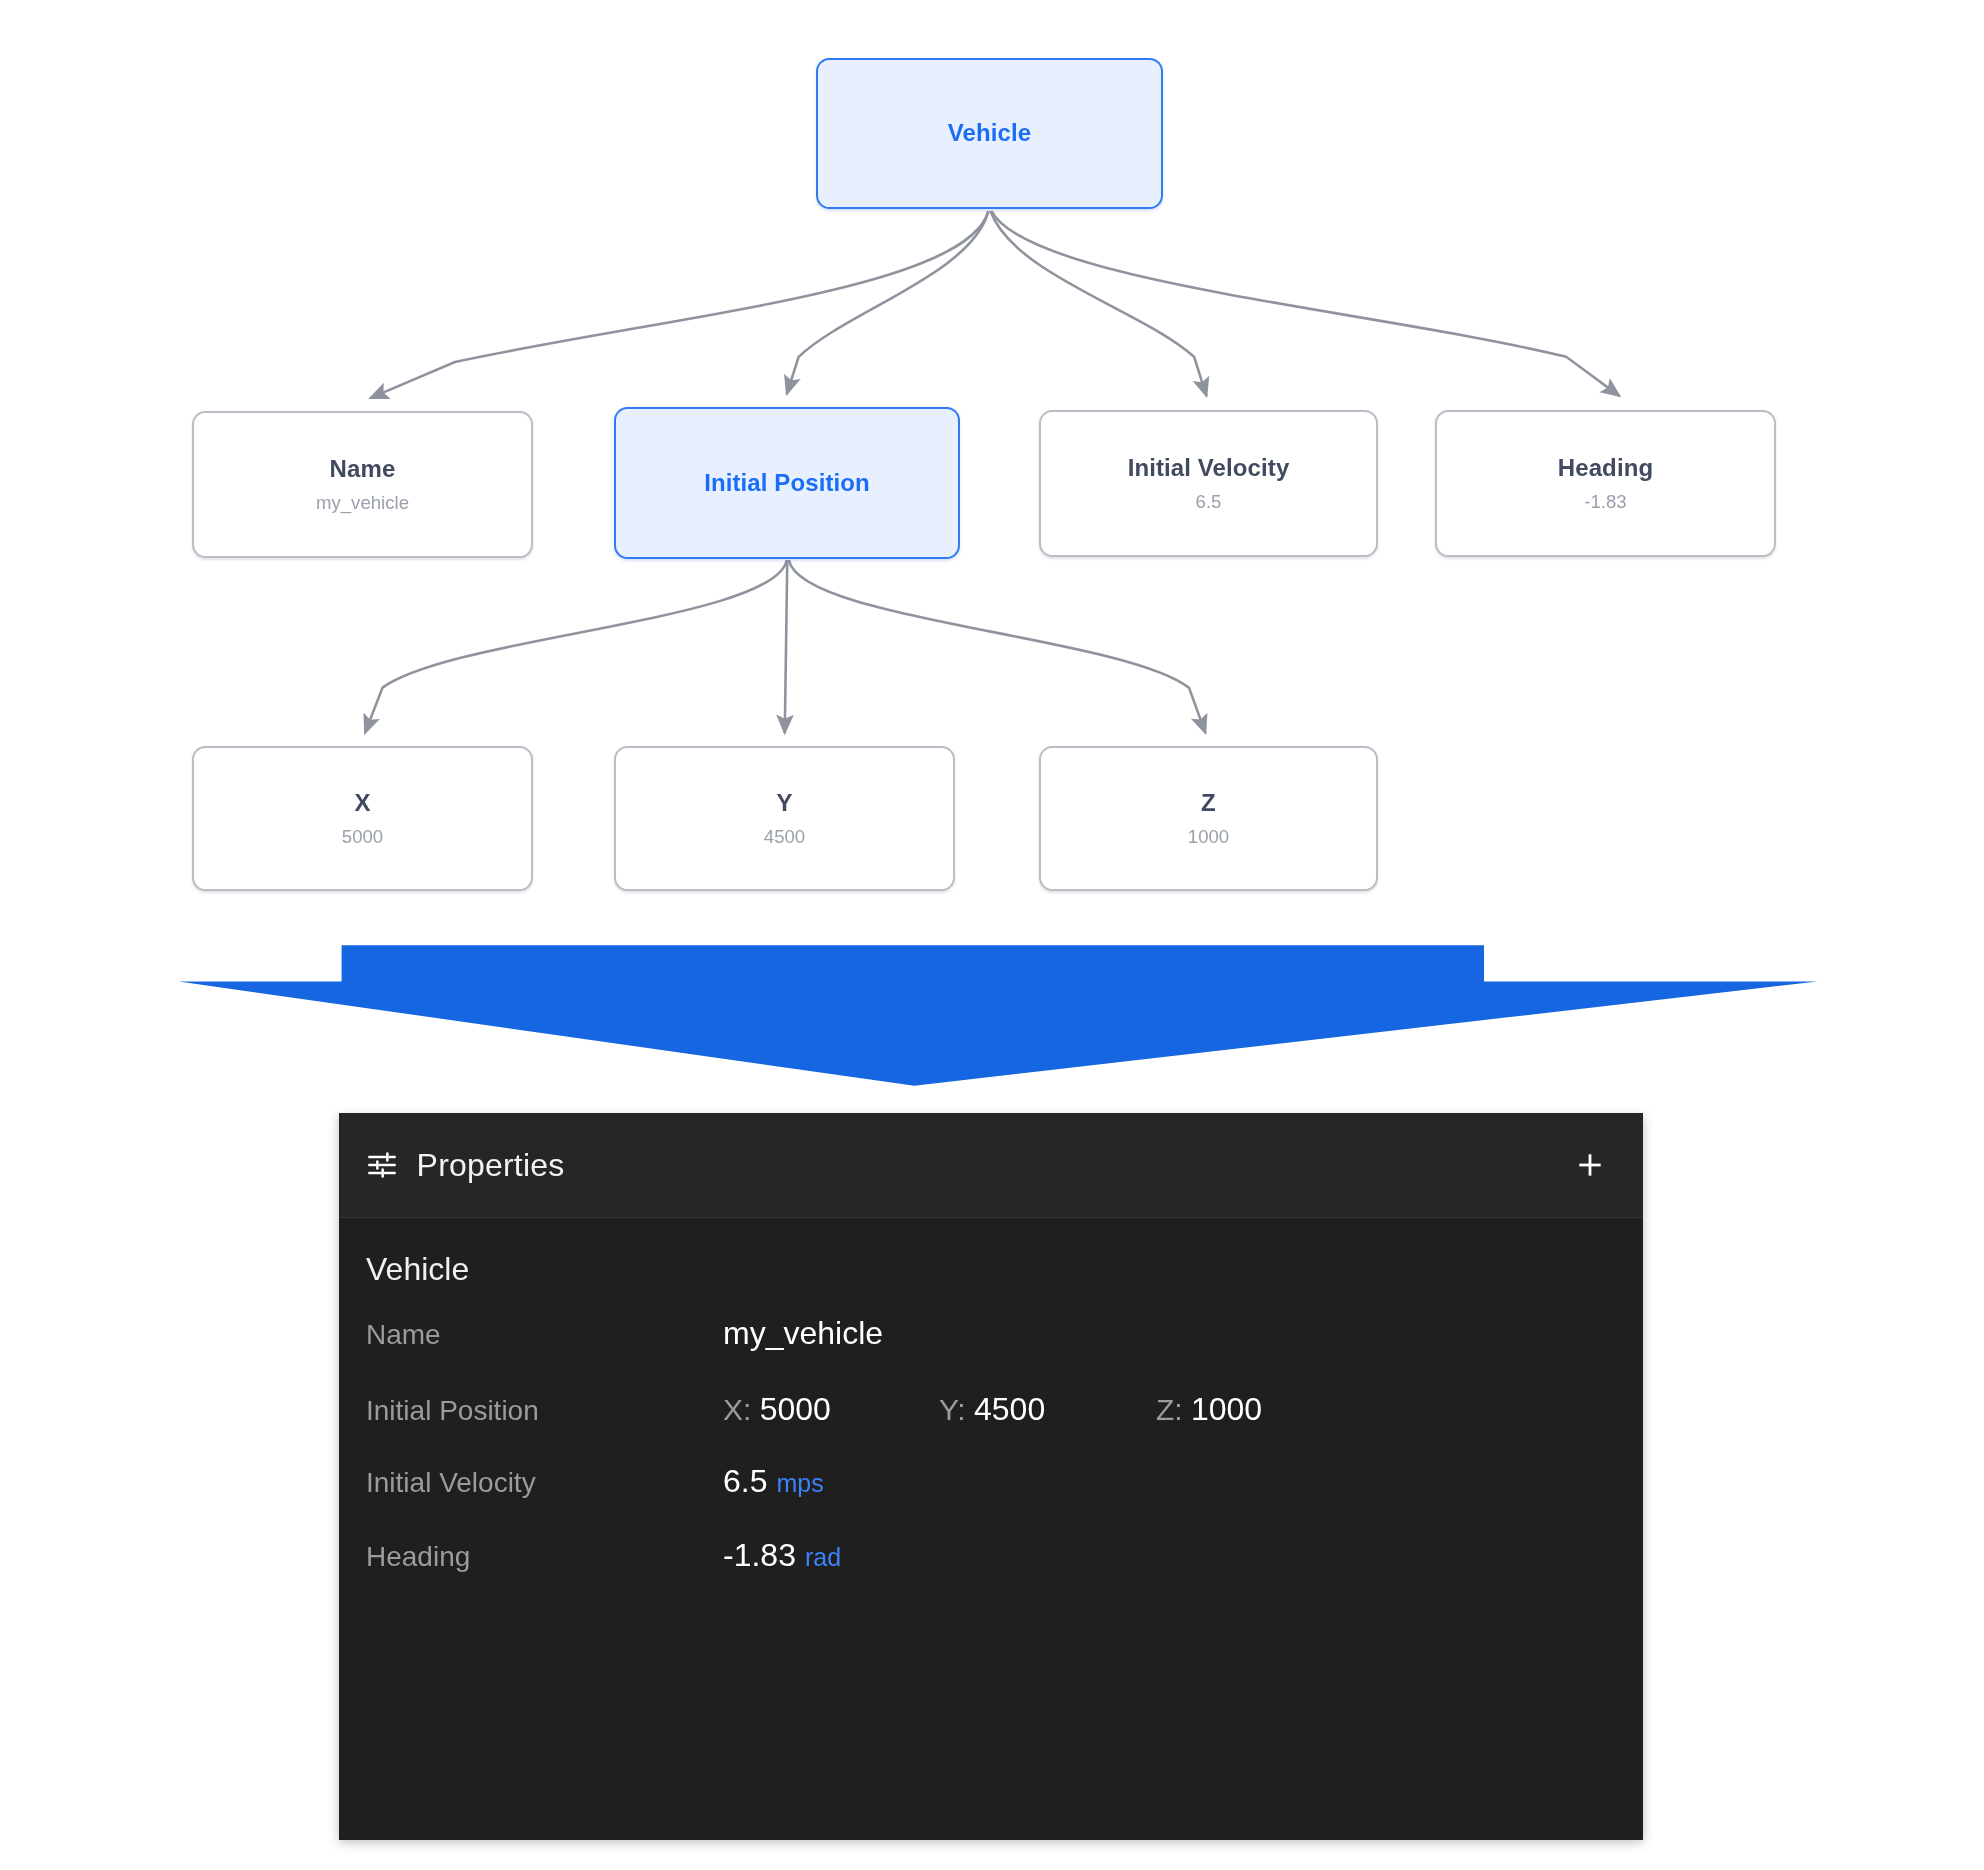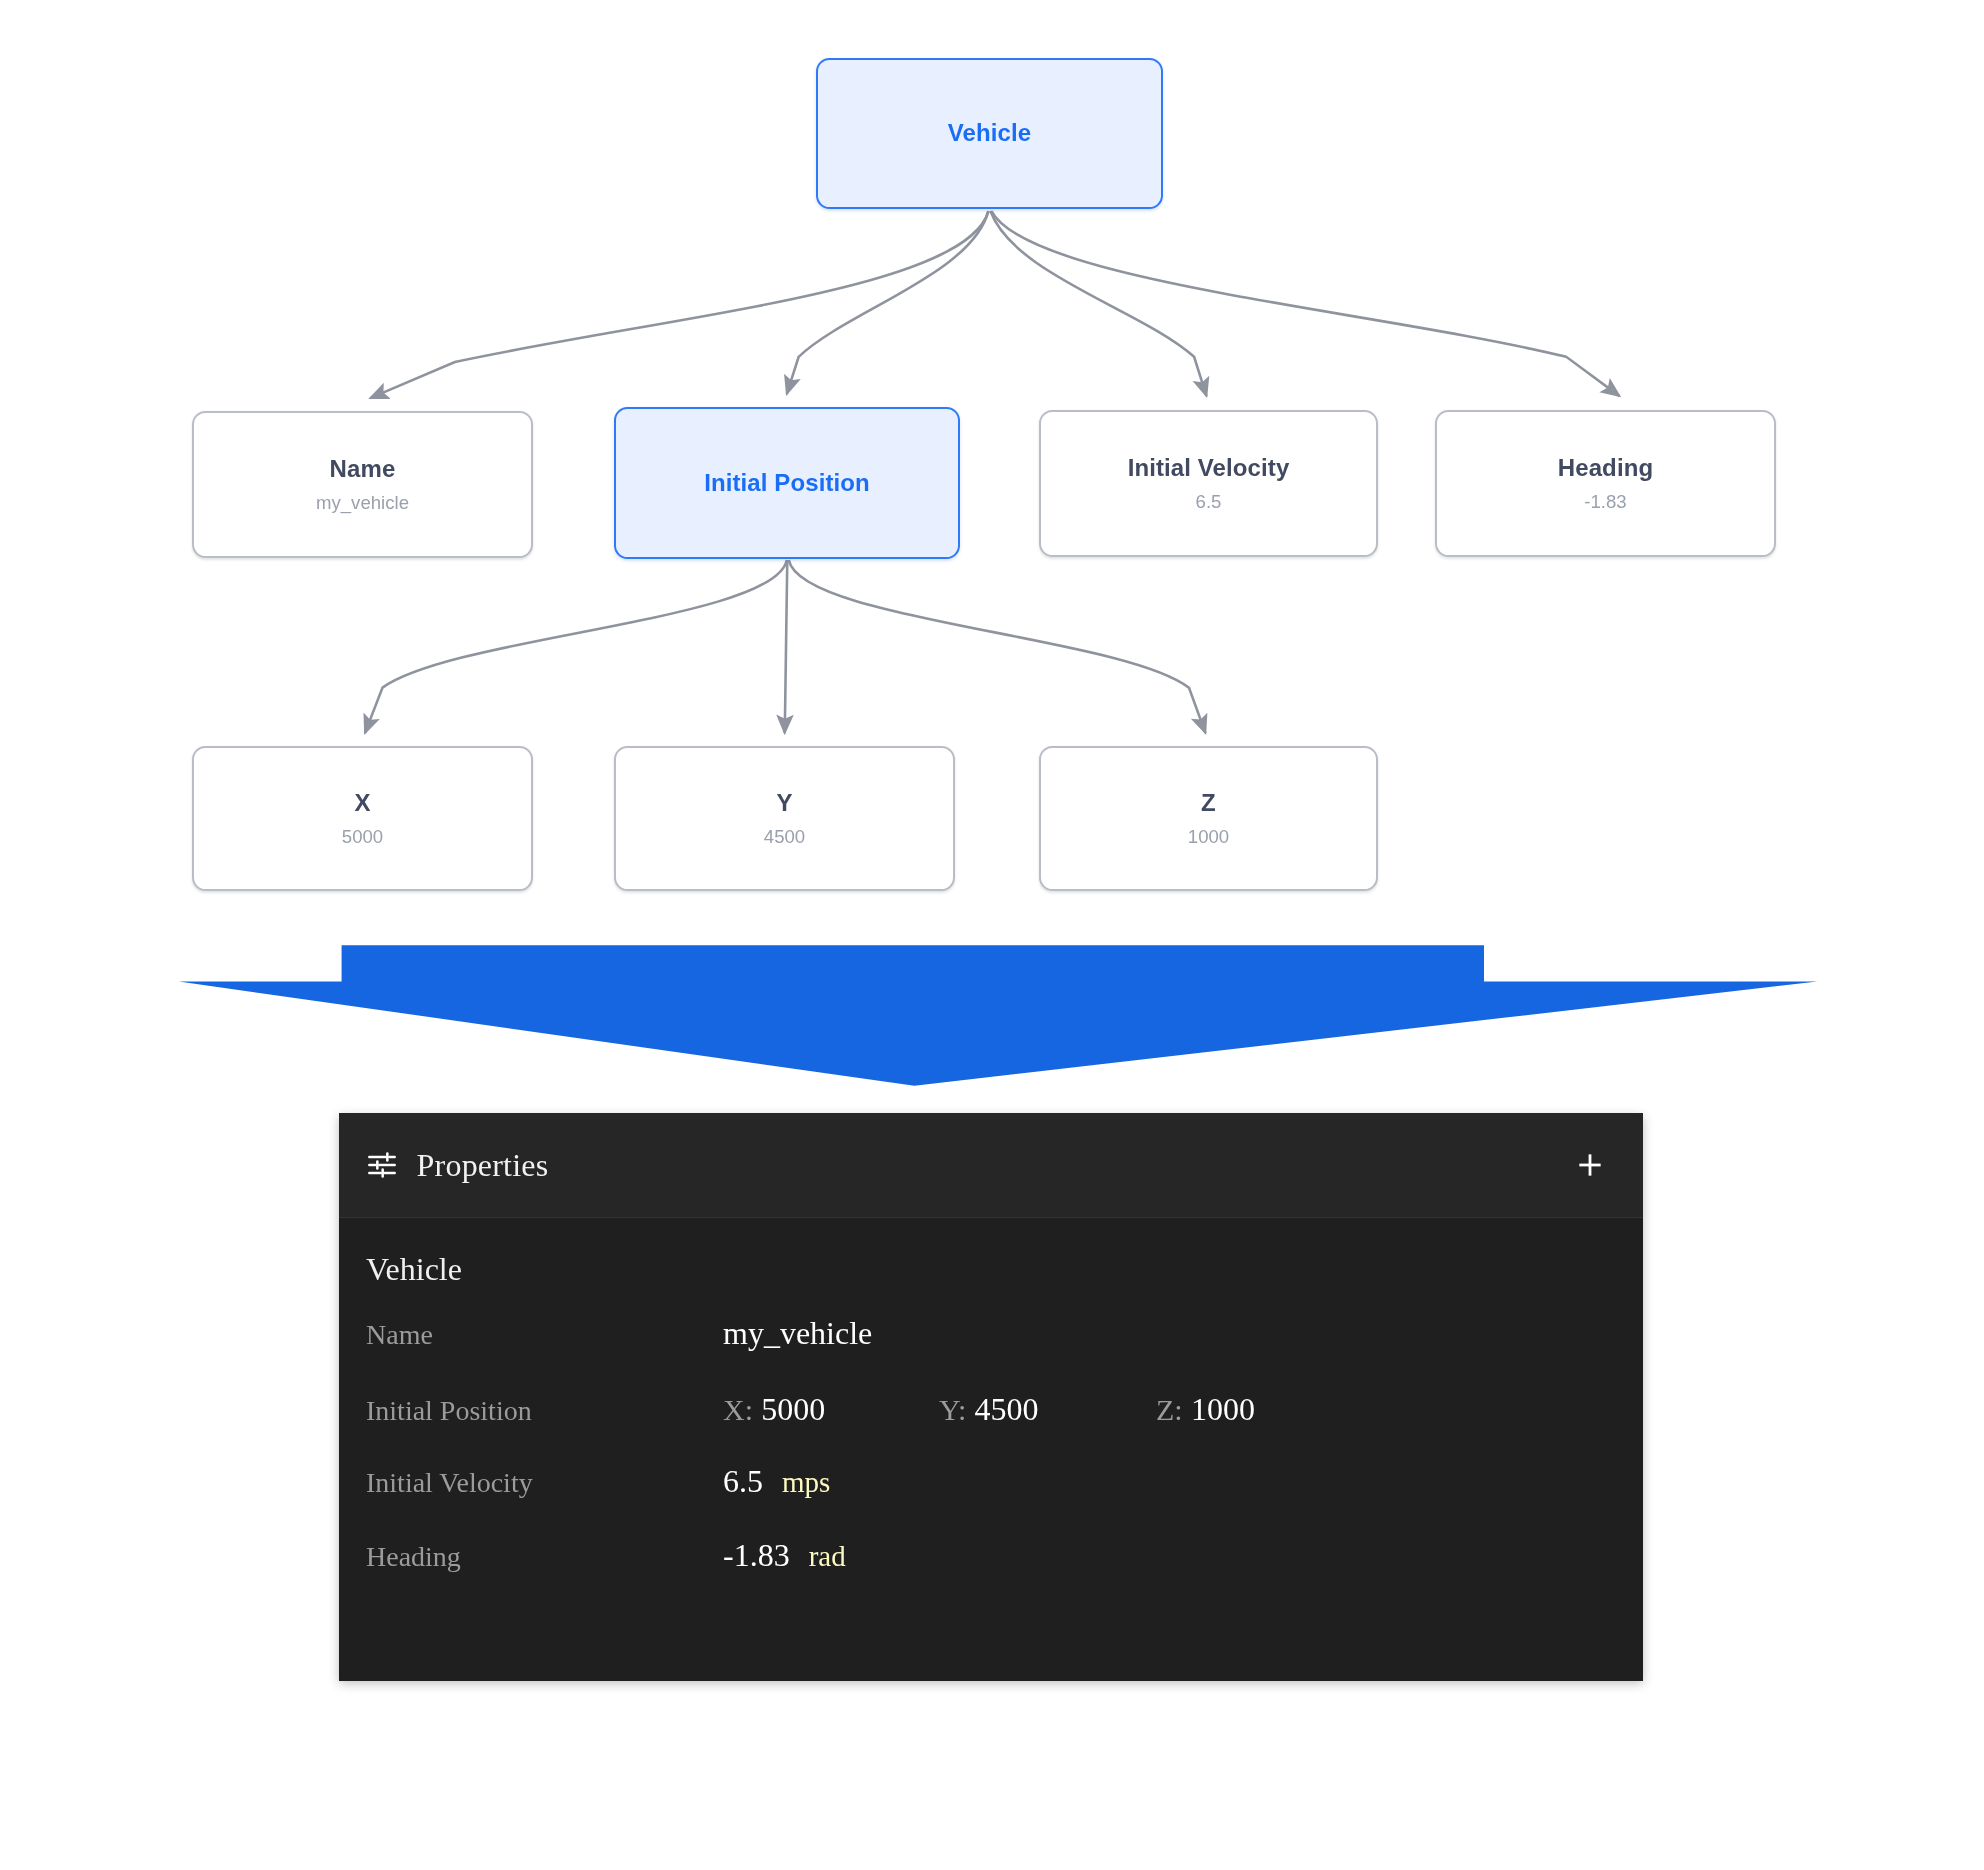--- a/index.html
+++ b/index.html
@@ -84,25 +84,24 @@
     width: 1649px;
     height: 155px;
   }
 
   
   #properties-panel {
     position: absolute;
     left: 339px;
     top: 1113px;
     width: 1304px;
-    height: 568px;
+    height: 727px;
     background: #1f1f1f;
     box-shadow: 0 3.1px 10.3px rgba(0,0,0,0.25);
     overflow: hidden;
-    font-family: Liberation Serif, serif;
   }
   #panel-header {
     height: 105px;
     background: #262626;
     border-bottom: 1.6px solid #333333;
     display: flex;
     align-items: center;
     padding: 0 35px 0 27px;
     box-sizing: border-box;
   }
@@ -155,24 +154,24 @@
     line-height: 1;
   }
   .prop-value {
     color: #ffffff;
     font-size: 32px;
     font-weight: normal;
     line-height: 1;
     white-space: nowrap;
   }
   .prop-unit {
-    color: #fef9c3;
-    font-size: 29px;
-    font-weight: normal;
-    margin-left: 19px;
+    color: #3b82f6;
+    font-size: 25px;
+    font-weight: normal;
+    margin-left: 9px;
   }
   .axis-group {
     display: inline-flex;
     align-items: baseline;
     white-space: nowrap;
   }
   .axis-key {
     color: #9b9b9b;
     font-size: 30px;
     margin-right: 8.3px;

